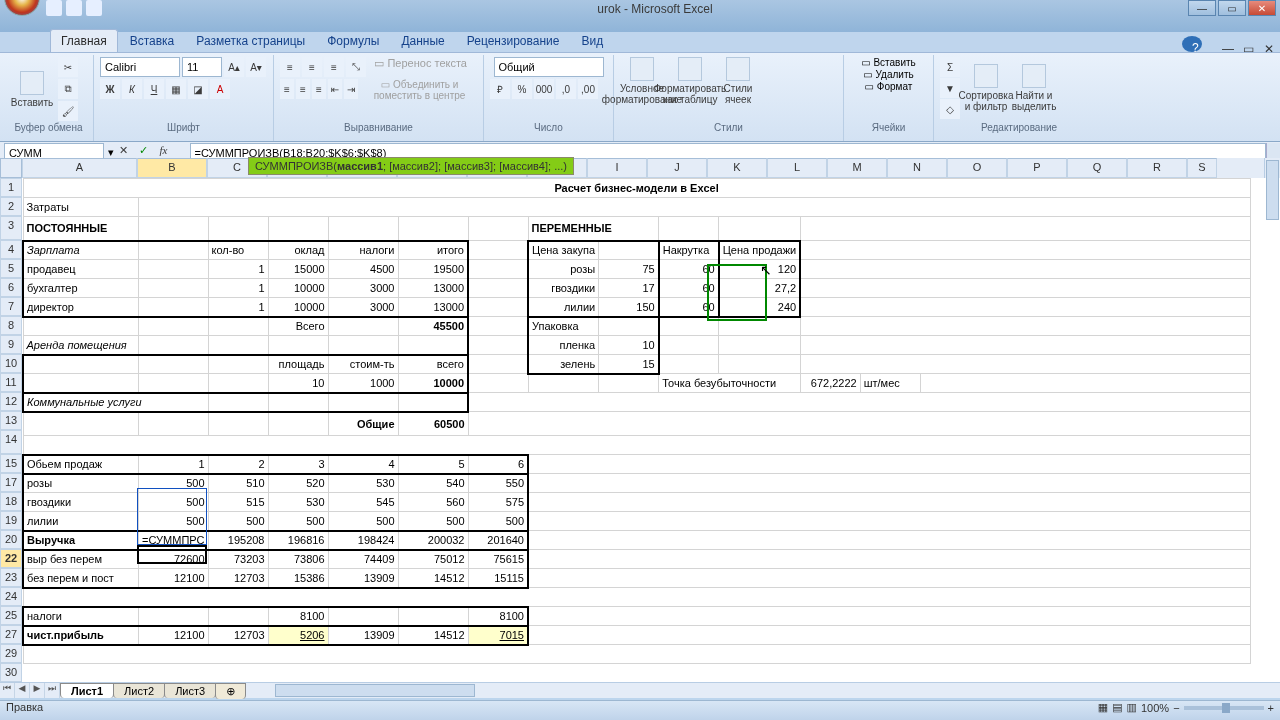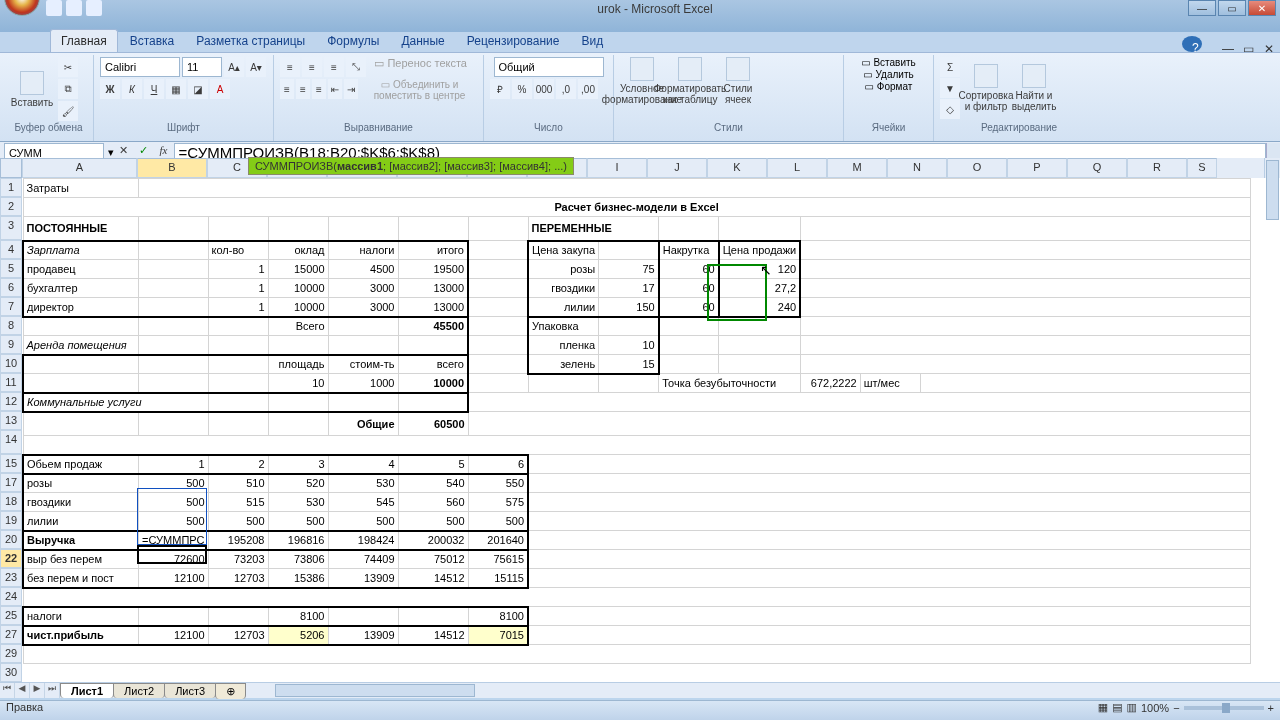--- a/index.html
+++ b/index.html
@@ -35,21 +35,21 @@
   .size-box { width: 40px; height: 20px; border: 1px solid #9db7d1; background: #fff; font-size: 11px; text-align: left; padding-left: 4px;}
   .wide-box { height: 20px; border: 1px solid #9db7d1; background: #fff; padding: 0 12px 0 4px; font-size: 11px; width: 110px; text-align:left;}
   .row2 { display: flex; gap: 2px; margin-top: 2px; }
   .disabled { color: #a0a0a0; }
 
   
   .namebar-row { height: 22px; background: #e4ecf7; border-bottom: 1px solid #96b3d1; display: flex; align-items: center; }
   .namebox { width: 100px; height: 20px; border: 1px solid #9db7d1; background: #fff; margin: 0 4px; padding: 0 4px; font-size: 11px; }
   .fb-btn { width: 20px; height: 18px; text-align: center; color: #3b3b3b; font-family: 'Segoe UI Symbol'; }
   .fx { font-style: italic; }
-  .formula-input { flex: 1; height: 20px; border: 1px solid #9db7d1; background: #fff; padding: 0 4px; font-size: 15px; }
+  .formula-input { flex: 1; height: 20px; border: 1px solid #9db7d1; background: #fff; padding: 0 4px; font-size: 11px; margin-left: 16px; }
   .expander { width: 14px; background: #dbe6f3; border-left:1px solid #aac; height:20px;}
 
   
   .fn-tooltip { position: absolute; top: 157px; left: 248px; z-index: 50; background: #84cc16; border: 1px solid #8a8a6a; padding: 2px 6px; font-size: 11px; color: #333; }
   .fn-tooltip b { font-weight: bold; }
 
   
   .grid-wrap { position: absolute; top: 158px; left: 0; right: 0; bottom: 22px; background: #fff; display: grid; grid-template-columns: 22px 1fr 16px; grid-template-rows: 20px 1fr 16px; }
   .selall { background: #e4ecf7; border: 1px solid #a6bed8; }
   .colhdrs { display: flex; background: #e4ecf7; }
@@ -62,21 +62,21 @@
   table.sheet { border-collapse: collapse; table-layout: fixed; }
   table.sheet td { border: 1px solid #d4d4d4; height: 19px; padding: 0 3px; font-size: 11px; color: #000; vertical-align: middle; overflow: hidden; white-space: nowrap; }
   td.r { text-align: right; }
   td.c { text-align: center; }
   td.g { color: #008800; }
   td.or { color: #c05000; }
   td.red { color: #c00000; }
   td.bold { font-weight: bold; }
   td.hb { font-size: 16px; font-weight: bold; }
   td.it { font-style: italic; }
-  td.bgy { background: #ffffcc; }
+  td.bgy { background: #ffffcc; text-decoration: underline; }
   .activecell { position: absolute; border: 2px solid #000; pointer-events: none; }
   .rangebox { position: absolute; border: 1px solid #1050c0; pointer-events: none;}
   .rangebox.grn { border-color: #008800; border-width:2px;}
 
   .vscroll { background: #e4ecf7; border-left: 1px solid #b8cde4; position: relative;}
   .vscroll .thumb { position:absolute; top:2px; left:1px; right:1px; height:60px; background:#cdddef; border:1px solid #9db7d1;}
   .hscroll-row { grid-column: 1 / 4; display: flex; background: #e4ecf7; border-top: 1px solid #b8cde4; }
   .sheet-nav { display: flex; width: 60px; }
   .sheet-nav span { width: 15px; text-align:center; border-right:1px solid #c5d5e6; font-size:9px; color:#555;}
   .sheettabs { display: flex; align-items: center; }
@@ -344,25 +344,25 @@
           <col style="width: 60px;">
           <col style="width: 60px;">
           <col style="width: 60px;">
           <col style="width: 60px;">
           <col style="width: 60px;">
           <col style="width: 60px;">
           <col style="width: 30px;">
         </colgroup>
         <tbody>
       <tr>
+            <td colspan="19" class="c bold">Расчет бизнес-модели в Excel</td>
+          </tr>
+      <tr>
             <td>Затраты</td>
             <td colspan="18"></td>
-          </tr>
-      <tr>
-            <td colspan="19" class="c bold">Расчет бизнес-модели в Excel</td>
           </tr>
       <tr style="height:24px">
             <td class="hb thick-b">ПОСТОЯННЫЕ</td>
             <td class="thick-b"></td>
             <td class="thick-b"></td>
             <td class="thick-b"></td>
             <td class="thick-b"></td>
             <td class="thick-b"></td>
             <td></td>
             <td class="hb" colspan="2">ПЕРЕМЕННЫЕ</td>

